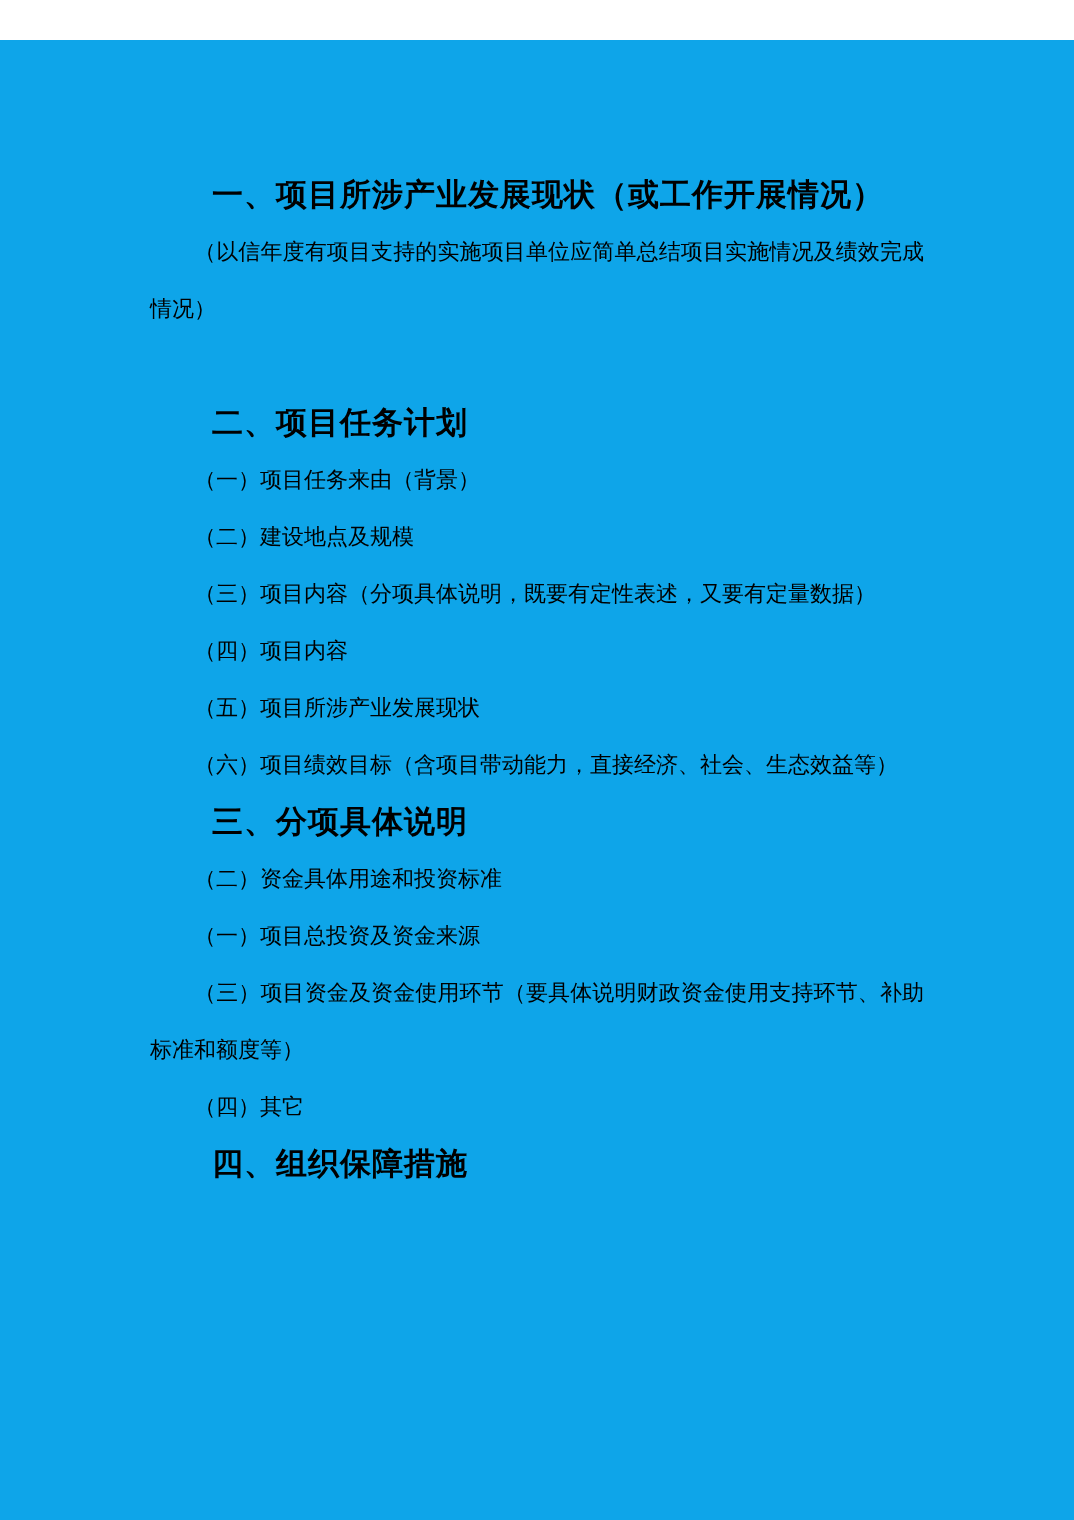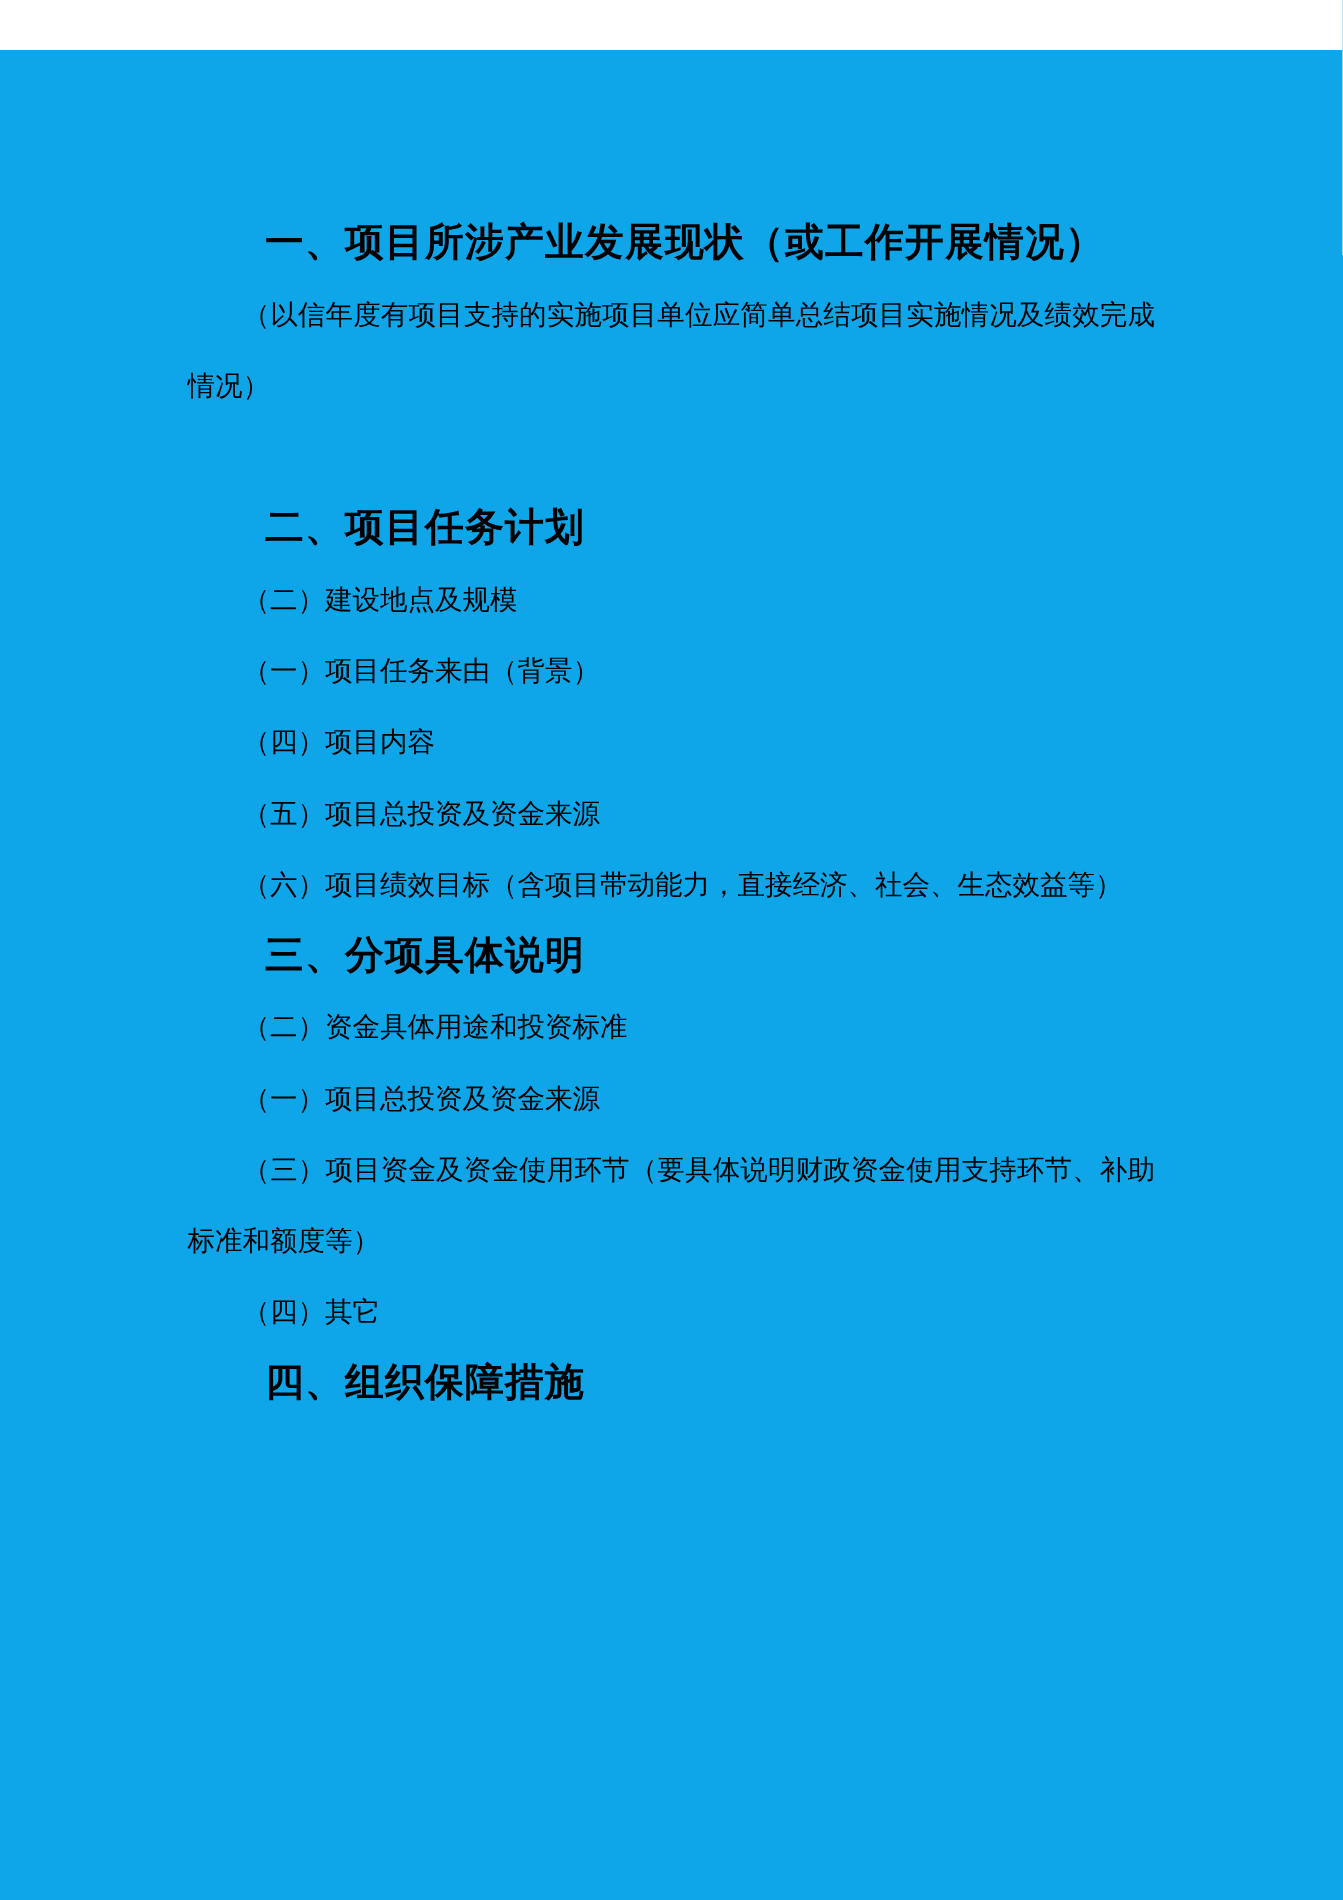--- a/index.html
+++ b/index.html
@@ -48,28 +48,29 @@
 <div class="page">
 
   <p class="doc-line heading indent">一、项目所涉产业发展现状（或工作开展情况）</p>
 
   <p class="doc-line indent">（以信年度有项目支持的实施项目单位应简单总结项目实施情况及绩效完成情况）</p>
 
   <div class="blank-line"></div>
 
   <p class="doc-line heading indent">二、项目任务计划</p>
 
+  <p class="doc-line indent">（一）项目任务来由（背景）</p>
+
   <p class="doc-line indent">（二）建设地点及规模</p>
 
-  <p class="doc-line indent">（一）项目任务来由（背景）</p>
-
+  <p class="doc-line indent">（三）项目内容（分项具体说明，既要有定性表述，又要有定量数据）</p>
 
   <p class="doc-line indent">（四）项目内容</p>
 
-  <p class="doc-line indent">（五）项目总投资及资金来源</p>
+  <p class="doc-line indent">（五）项目所涉产业发展现状</p>
 
   <p class="doc-line indent">（六）项目绩效目标（含项目带动能力，直接经济、社会、生态效益等）</p>
 
 
   <p class="doc-line heading indent">三、分项具体说明</p>
 
   <p class="doc-line indent">（二）资金具体用途和投资标准</p>
 
   <p class="doc-line indent">（一）项目总投资及资金来源</p>
 

